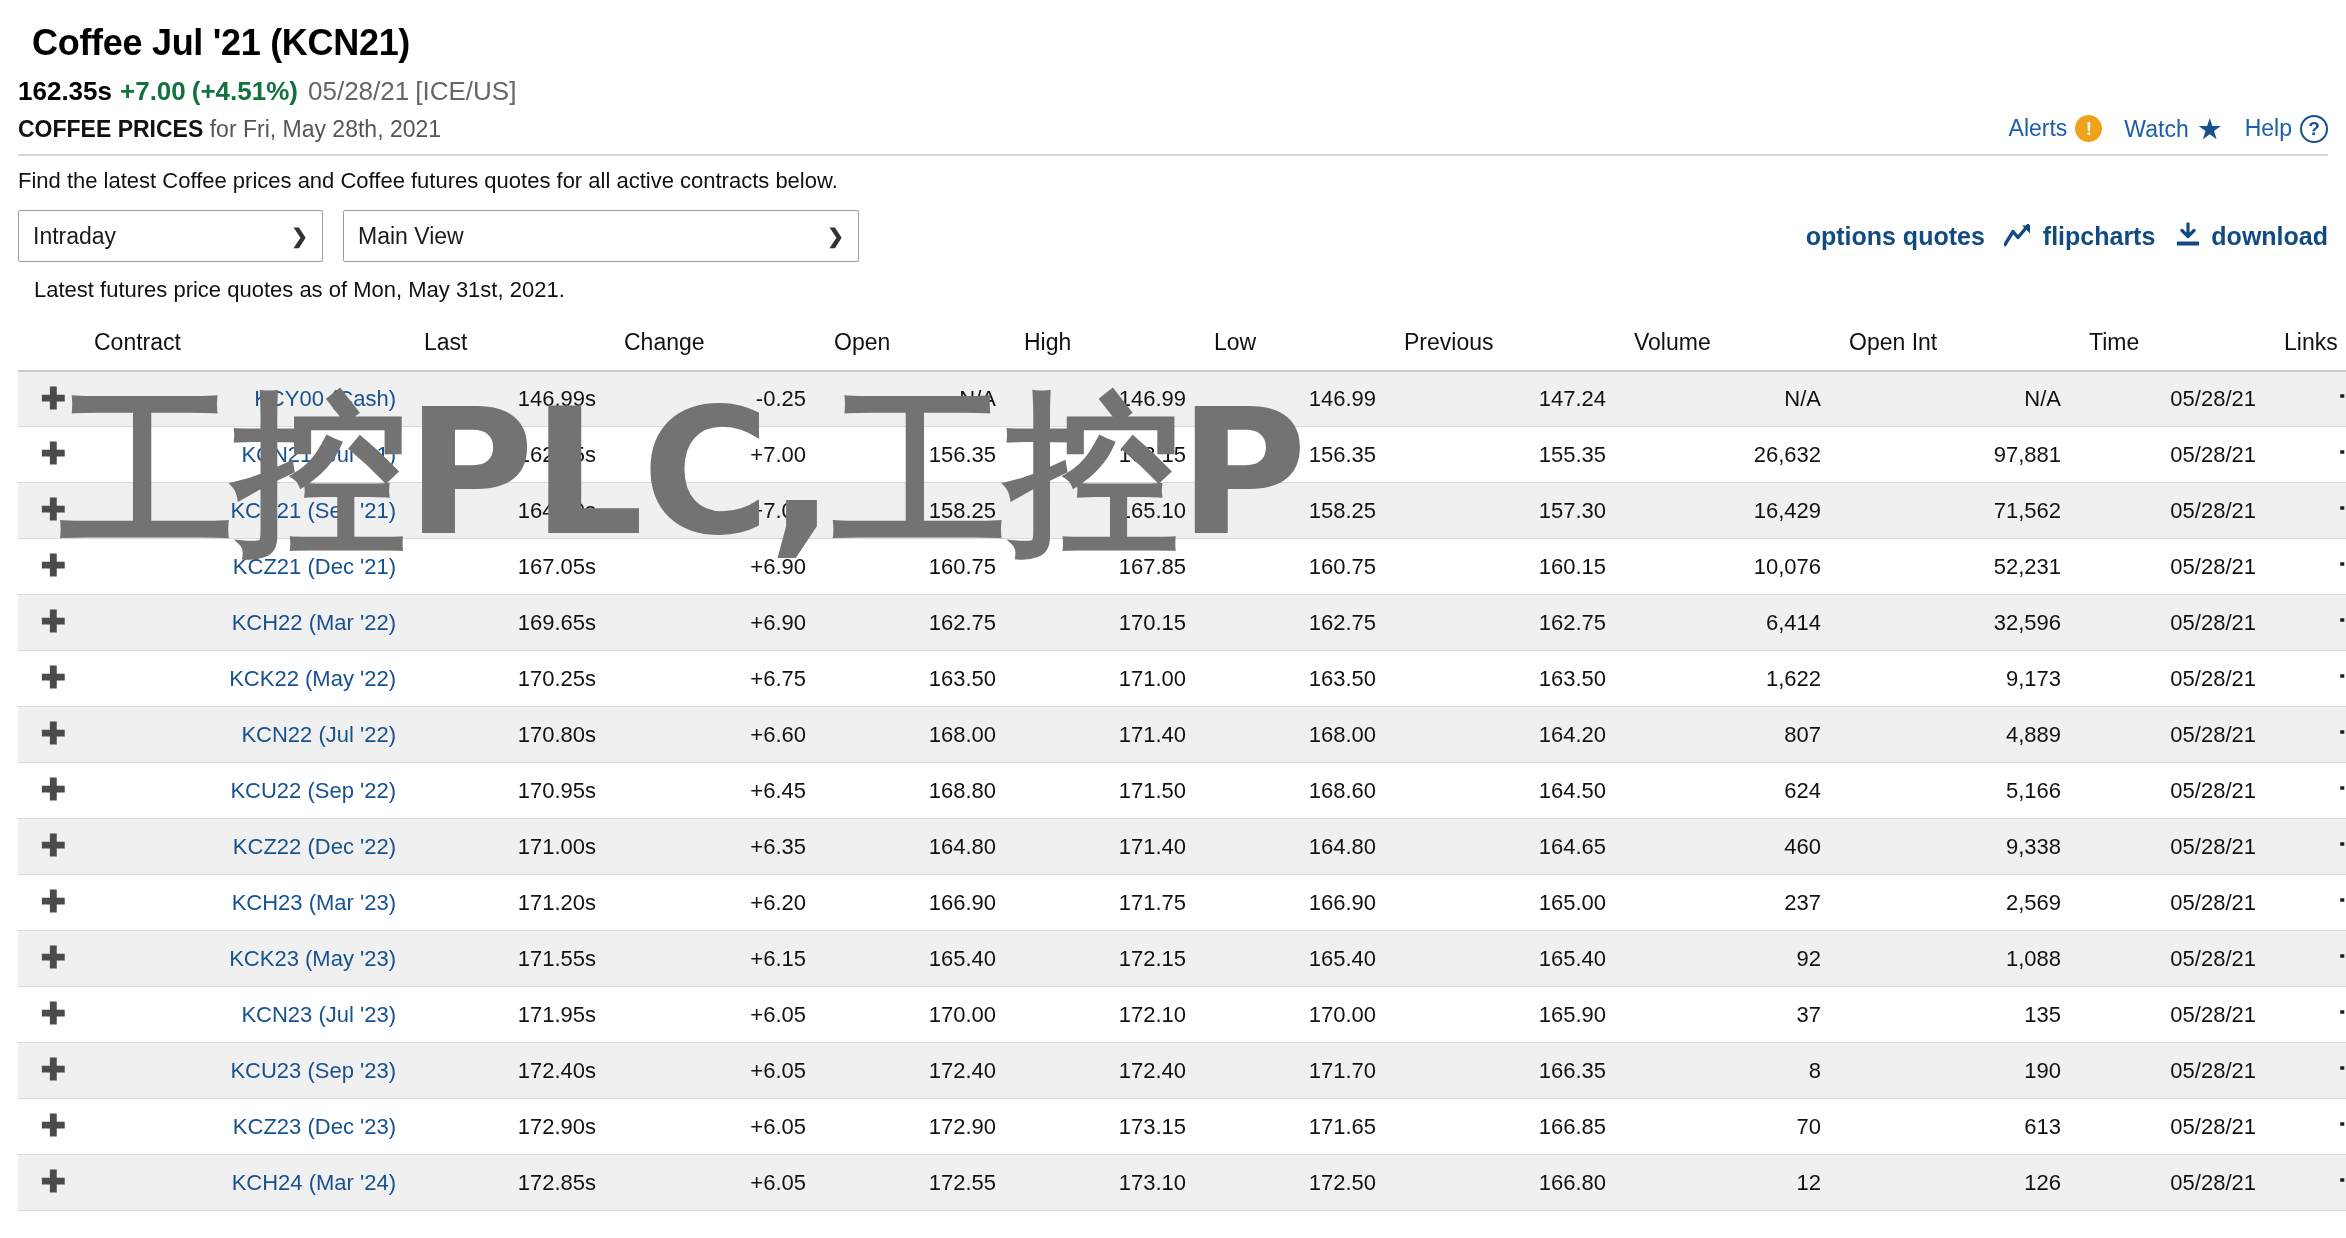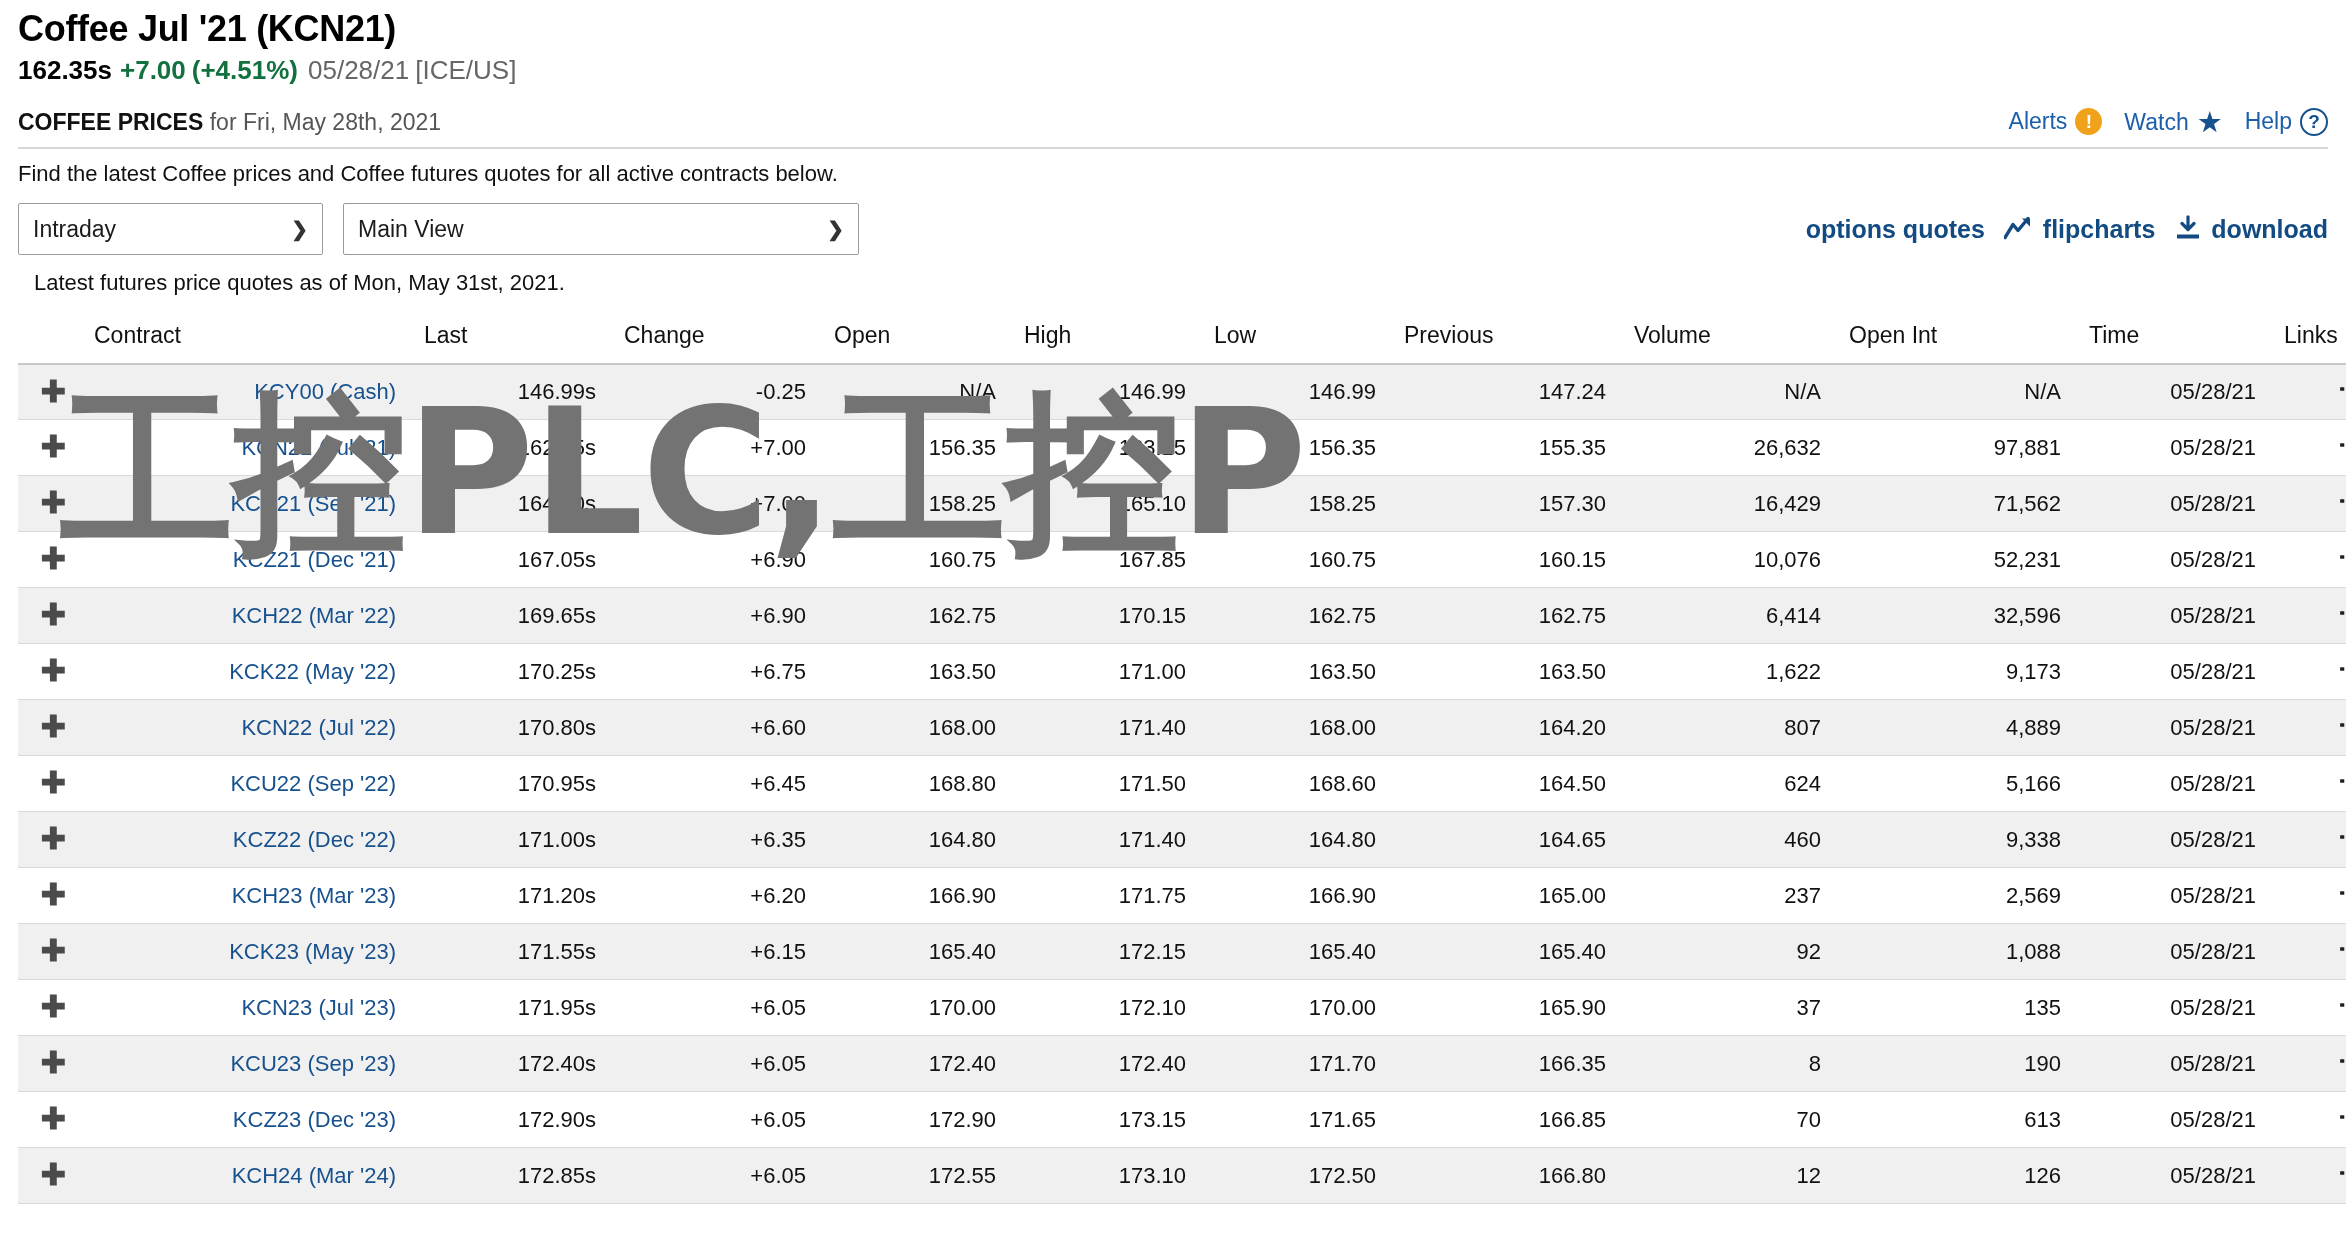--- a/index.html
+++ b/index.html
@@ -22,36 +22,36 @@
   }
 
   
   .hdr { padding-top: 8px; }
   .hdr-title {
     font-size: 36px;
     font-weight: bold;
     color: #000000;
     letter-spacing: -0.3px;
     line-height: 1.15;
-    margin: 0;
+    margin: 14px;
   }
   .hdr-quote {
     margin-top: 7px;
     font-size: 26px;
     line-height: 1.15;
     white-space: nowrap;
   }
   .q-last { font-weight: bold; color: #000; }
   .q-chg  { font-weight: bold; color: #12713f; margin-left: 8px; }
   .q-pct  { font-weight: bold; color: #12713f; margin-left: 6px; }
   .q-date { color: #666666; margin-left: 10px; font-weight: normal; }
   .q-exch { color: #666666; margin-left: 6px; font-weight: normal; }
 
   .hdr-sub {
-    margin-top: 23px;
+    margin-top: 9px;
     font-size: 23px;
     line-height: 1.2;
     color: #555555;
     position: relative;
     padding-bottom: 10px;
     border-bottom: 2px solid #d7d7d7;
   }
   .hdr-sub b { color: #111111; font-weight: bold; }
 
   .hdr-links {

